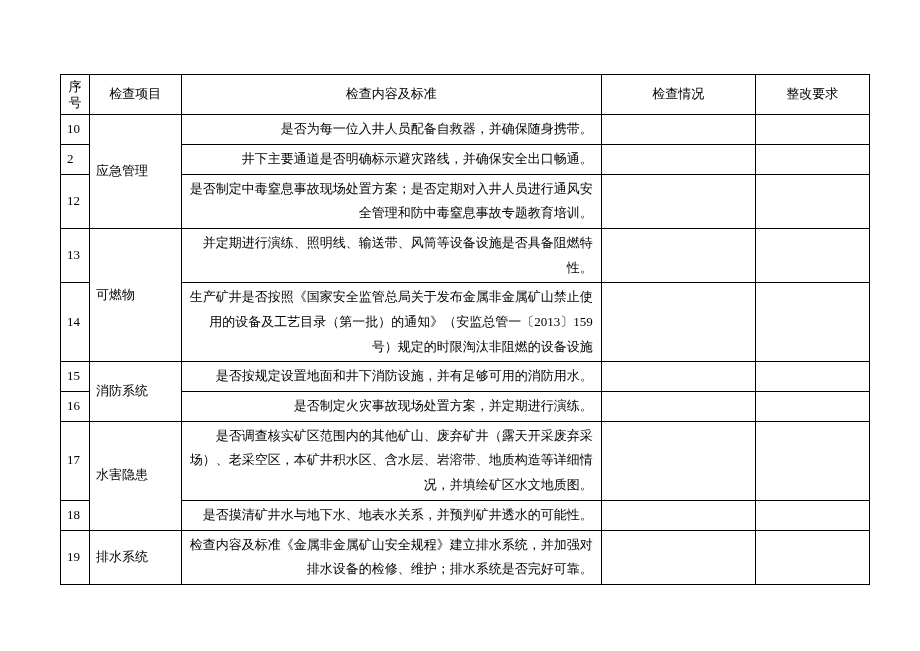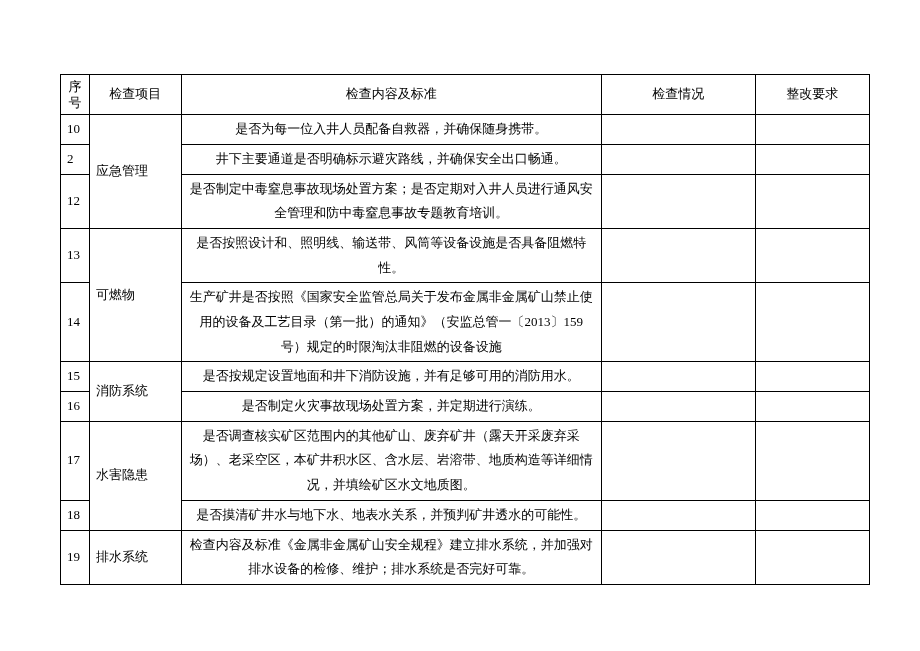--- a/index.html
+++ b/index.html
@@ -32,21 +32,21 @@
   th {
     text-align: center;
   }
   .col-seq   { width: 28px; }
   .col-item  { width: 88px; }
   .col-std   { width: 404px; }
   .col-stat  { width: 148px; }
   .col-req   { width: 110px; }
   .seq   { }
   .item  { text-align: left; }
-  .std   { text-align: center; padding-left: 8px; padding-right: 8px; }
+  .std   { text-align: right; padding-left: 8px; padding-right: 8px; }
   .stat  { }
   .req   { }
   .seq-header { line-height: 1.2; padding: 4px 2px; }
 </style>
 </head>
 <body>
 
 <div class="page">
 <table>
   <colgroup>
@@ -83,21 +83,21 @@
     <tr>
       <td class="seq">12</td>
       <td class="std">是否制定中毒窒息事故现场处置方案；是否定期对入井人员进行通风安全管理和防中毒窒息事故专题教育培训。</td>
       <td class="stat"></td>
       <td class="req"></td>
     </tr>
 
     <tr>
       <td class="seq">13</td>
       <td class="item" rowspan="2">可燃物</td>
-      <td class="std">是否按照设计和、照明线、输送带、风筒等设备设施是否具备阻燃特性。</td>
+      <td class="std">并定期进行演练、照明线、输送带、风筒等设备设施是否具备阻燃特性。</td>
       <td class="stat"></td>
       <td class="req"></td>
     </tr>
     <tr>
       <td class="seq">14</td>
       <td class="std">生产矿井是否按照《国家安全监管总局关于发布金属非金属矿山禁止使用的设备及工艺目录（第一批）的通知》（安监总管一〔2013〕159 号）规定的时限淘汰非阻燃的设备设施</td>
       <td class="stat"></td>
       <td class="req"></td>
     </tr>
 

